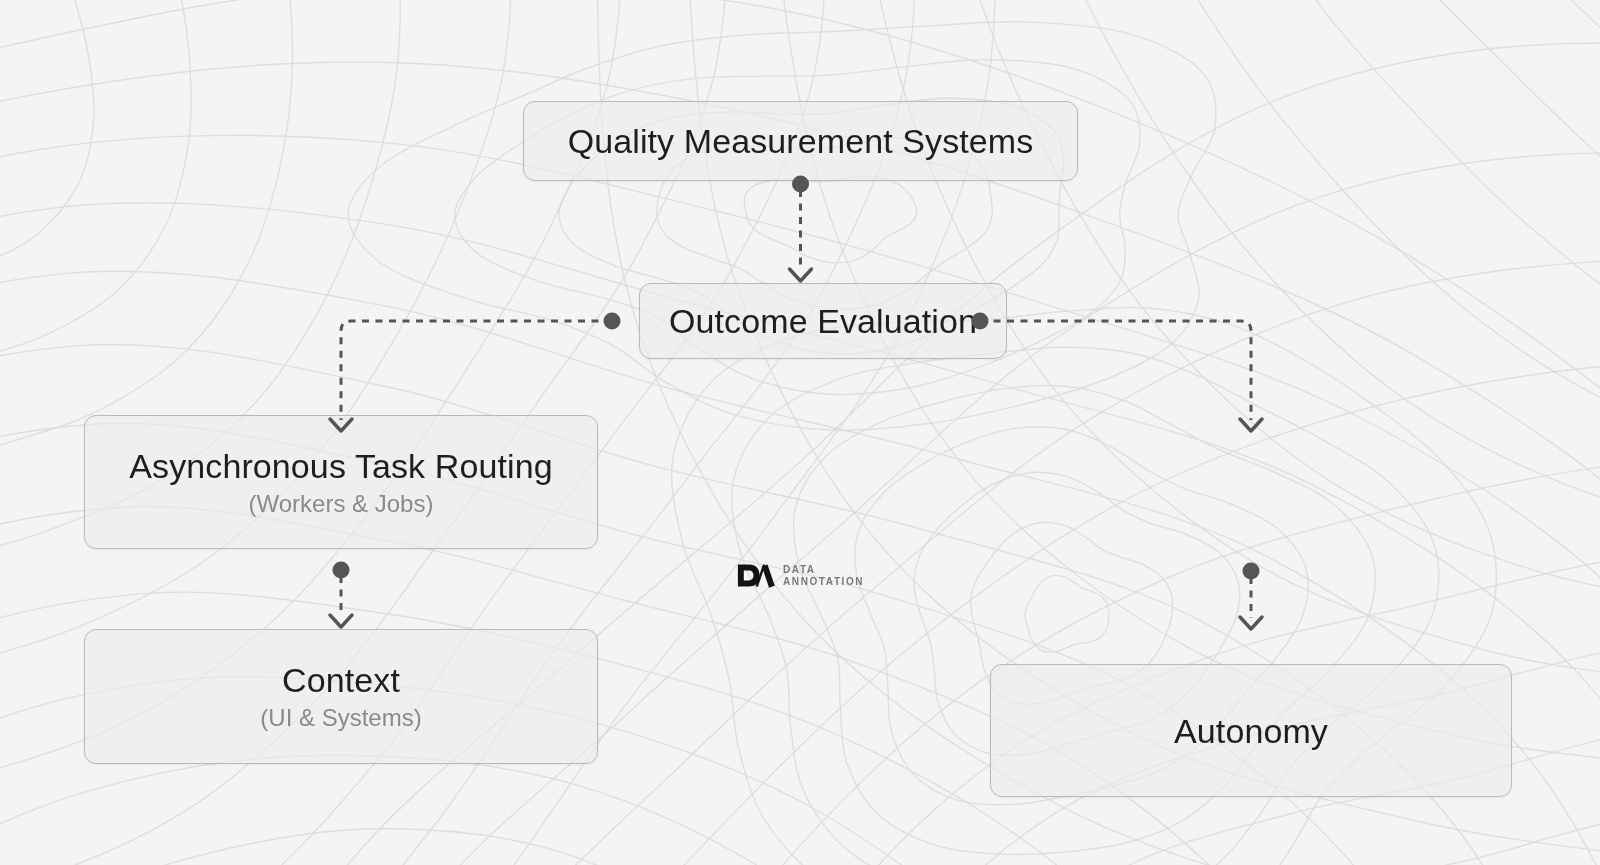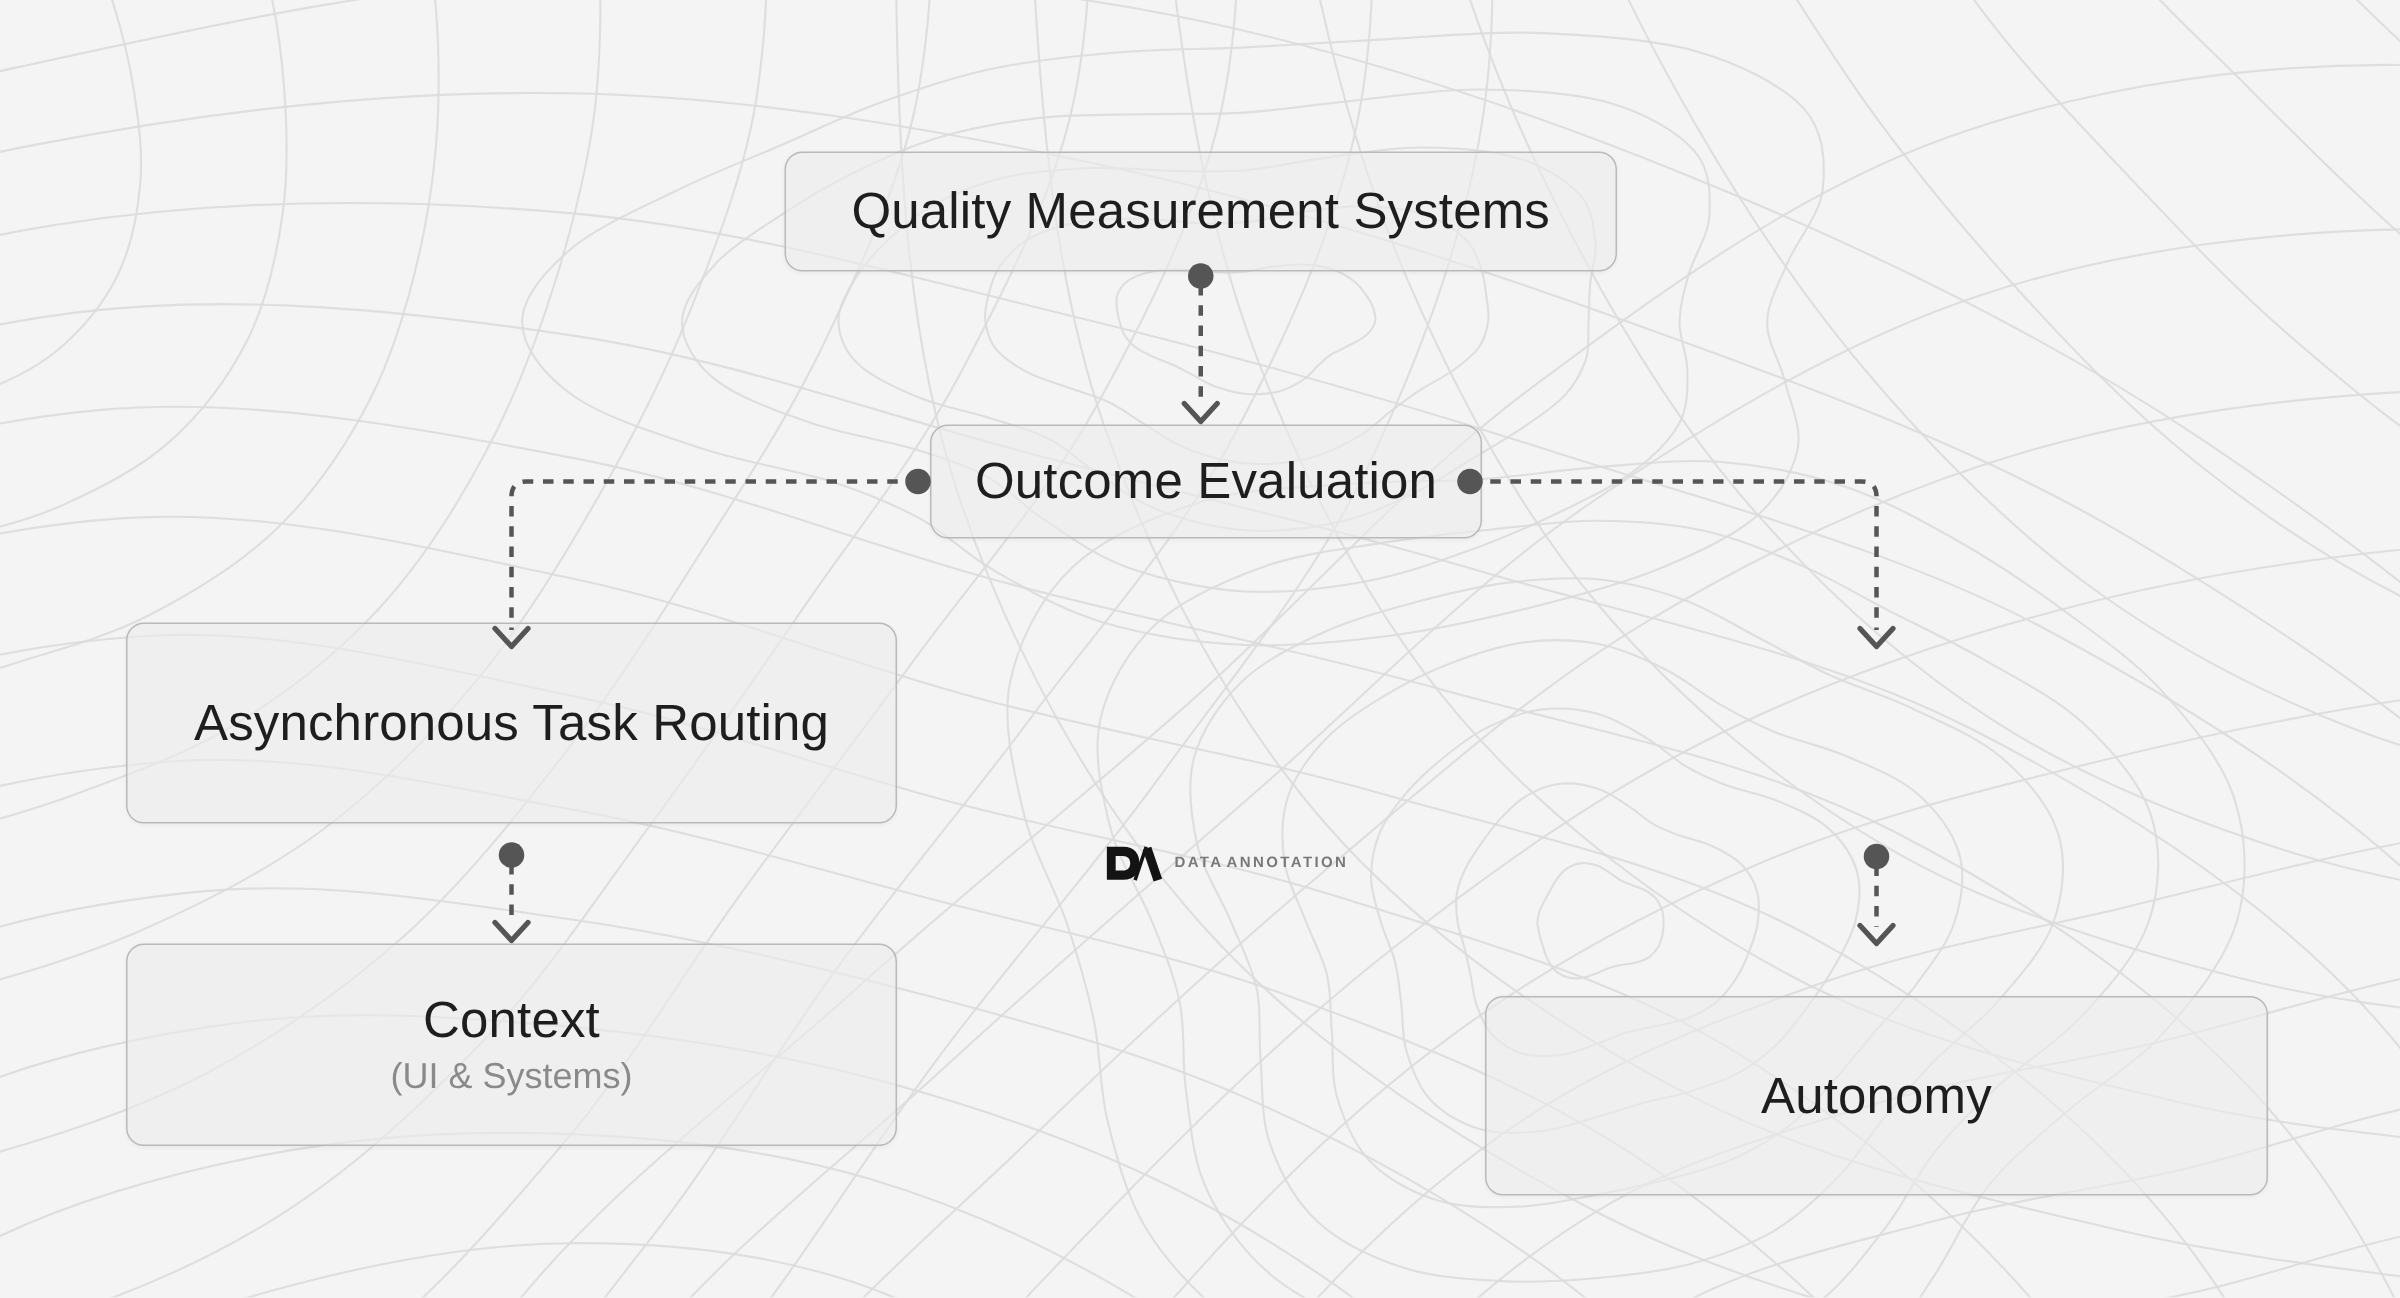--- a/index.html
+++ b/index.html
@@ -15,29 +15,29 @@
     background:rgba(236,236,236,0.62);
     border:1.3px solid #b9b9b9;
     border-radius:12px;
     box-shadow:0 1px 3px rgba(0,0,0,0.05);
     text-align:center;
   }
   .node .title{font-size:34px;font-weight:400;color:#1e1e1e;letter-spacing:.1px;line-height:40px;}
   .node .subtitle{font-size:24px;color:#8a8a8a;line-height:30px;margin-top:3px;}
 
   #n-quality {left:523px;top:101px;width:553px;height:78px;}
-  #n-outcome {left:620px;top:283px;width:366px;height:74px;}
+  #n-outcome {left:639px;top:283px;width:366px;height:74px;}
   #n-async   {left:84px; top:415px;width:512px;height:132px;}
   #n-context {left:990px;top:433px;width:520px;height:133px;}
   #n-tooling {left:84px; top:629px;width:512px;height:133px;}
   #n-autonomy{left:990px;top:664px;width:520px;height:131px;}
 
   .logo{position:absolute;z-index:20;left:737px;top:563px;display:flex;align-items:center;gap:8px;}
   .logo-mark{display:block;}
-  .logo-text{display:flex;flex-direction:row;justify-content:center;gap:2px;
+  .logo-text{display:flex;flex-direction:column;justify-content:center;gap:2px;
     font-size:10px;font-weight:bold;letter-spacing:1.6px;color:#787878;line-height:10px;}
 </style>
 </head>
 <body>
 
 <div id="stage">
 
   <svg id="bg" class="layer" width="1600" height="865">
       <path d="M-8.9,60.0C-6.1,72.8 -3.0,86.9 -3.8,100.2C-4.5,113.6 -7.4,128.3 -13.5,140.2C-19.5,152.1 -29.7,163.2 -40.1,171.6C-50.5,180.0 -64.0,185.5 -75.8,190.6C-87.7,195.8 -99.9,198.6 -111.4,202.5C-122.9,206.4 -133.4,210.3 -144.9,214.0C-156.3,217.7 -167.8,222.3 -180.0,224.4C-192.2,226.5 -205.5,228.0 -218.0,226.7C-230.6,225.4 -243.6,221.6 -255.4,216.5C-267.1,211.4 -278.2,204.0 -288.6,196.2C-298.9,188.3 -308.8,179.4 -317.4,169.5C-326.0,159.7 -334.5,148.9 -340.3,137.2C-346.0,125.5 -350.6,112.1 -352.0,99.3C-353.5,86.4 -351.7,72.4 -348.9,60.0C-346.1,47.6 -340.1,35.8 -335.2,24.6C-330.4,13.3 -324.7,3.5 -319.8,-7.3C-314.9,-18.2 -311.3,-29.1 -305.9,-40.4C-300.6,-51.7 -295.7,-64.6 -287.8,-75.2C-280.0,-85.8 -270.1,-96.8 -258.9,-103.8C-247.7,-110.9 -233.7,-115.5 -220.5,-117.5C-207.4,-119.4 -193.0,-117.7 -180.0,-115.6C-167.0,-113.5 -154.4,-109.1 -142.4,-104.8C-130.4,-100.5 -118.8,-95.7 -107.8,-89.9C-96.9,-84.0 -86.0,-77.6 -76.6,-69.7C-67.2,-61.8 -58.7,-52.3 -51.5,-42.4C-44.4,-32.6 -39.1,-21.3 -33.9,-10.3C-28.8,0.7 -24.7,11.9 -20.6,23.6C-16.4,35.3 -11.7,47.2 -8.9,60.0Z" fill="none" stroke="#dcdcdc" stroke-width="1.4" opacity="0.9"></path>
       <path d="M89.2,60.0C92.3,80.1 95.4,101.7 93.5,122.4C91.7,143.1 87.3,165.7 78.0,184.3C68.8,202.8 53.8,220.5 37.9,233.8C22.0,247.0 1.1,255.9 -17.5,263.8C-36.0,271.7 -55.5,275.4 -73.5,281.1C-91.6,286.8 -107.9,292.2 -125.7,298.1C-143.4,304.0 -160.9,312.2 -180.0,316.6C-199.1,321.1 -220.3,325.7 -240.4,324.7C-260.6,323.8 -282.1,319.0 -300.8,310.9C-319.6,302.9 -337.2,289.9 -352.6,276.5C-368.1,263.1 -381.6,246.8 -393.7,230.4C-405.7,214.0 -416.8,196.4 -425.1,178.0C-433.4,159.6 -440.5,139.8 -443.4,120.1C-446.4,100.5 -445.8,79.3 -442.8,60.0C-439.7,40.7 -432.0,21.8 -425.1,4.1C-418.2,-13.7 -409.1,-29.6 -401.3,-46.6C-393.4,-63.6 -386.7,-80.3 -378.0,-97.9C-369.3,-115.5 -361.4,-135.4 -349.2,-152.1C-336.9,-168.8 -321.9,-186.8 -304.4,-198.2C-286.8,-209.6 -264.8,-217.7 -244.0,-220.6C-223.3,-223.4 -200.3,-219.8 -180.0,-215.4C-159.7,-210.9 -140.4,-201.8 -122.0,-193.9C-103.7,-186.1 -86.9,-177.5 -70.0,-168.4C-53.2,-159.3 -36.3,-150.6 -20.9,-139.4C-5.6,-128.3 9.7,-115.7 22.3,-101.3C34.8,-86.9 45.4,-70.0 54.2,-52.8C63.1,-35.6 69.4,-17.1 75.3,1.7C81.1,20.5 86.2,39.9 89.2,60.0Z" fill="none" stroke="#dcdcdc" stroke-width="1.4" opacity="0.9"></path>
@@ -100,20 +100,21 @@
   <div class="node" id="n-quality">
     <div class="title">Quality Measurement Systems</div>
   </div>
 
   <div class="node" id="n-outcome">
     <div class="title">Outcome Evaluation</div>
   </div>
 
   <div class="node" id="n-async">
     <div class="title">Asynchronous Task Routing</div>
+    <div class="subtitle">(Workers &amp; Jobs)</div>
   </div>
 
 
   <div class="node" id="n-tooling">
     <div class="title">Context</div>
     <div class="subtitle">(UI &amp; Systems)</div>
   </div>
 
   <div class="node" id="n-autonomy">
     <div class="title">Autonomy</div>

